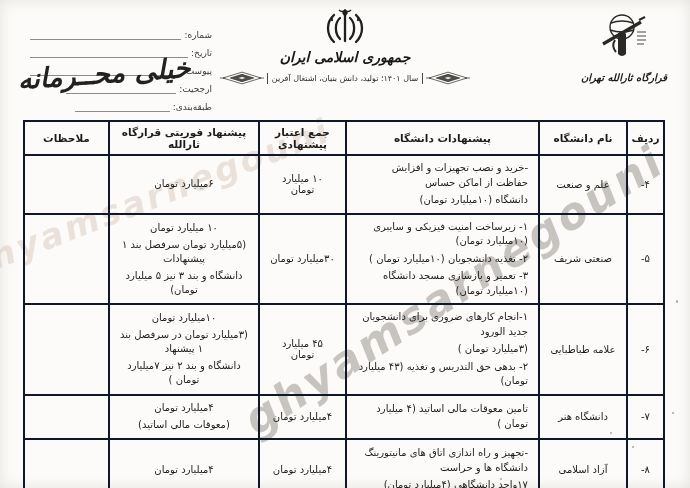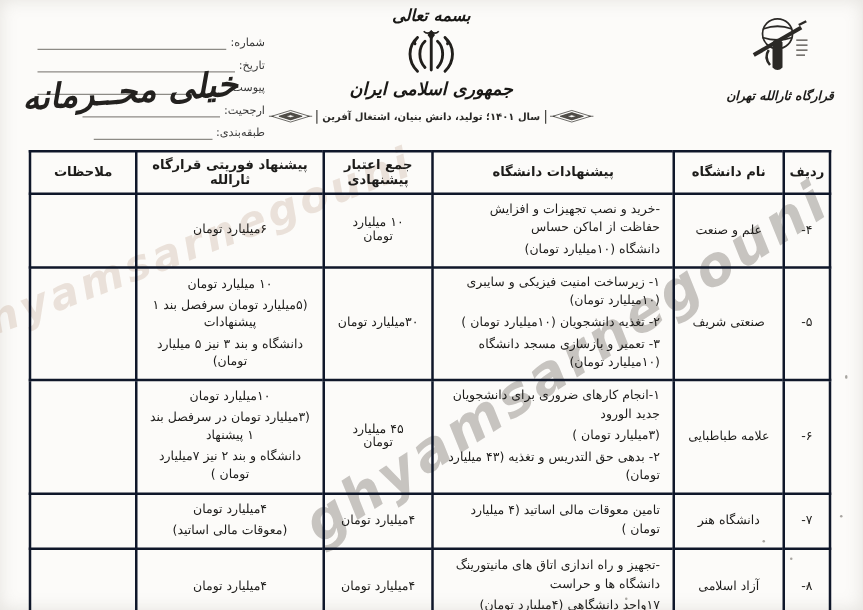--- a/index.html
+++ b/index.html
@@ -25,21 +25,21 @@
   .handwriting{position:absolute;top:58px;left:4px;width:200px;font-size:27px;font-weight:bold;
                font-style:italic;color:#23211f;direction:rtl;text-align:center;
                transform:rotate(-4deg);white-space:nowrap;}
 
   
   .lh-center{position:absolute;top:6px;left:50%;transform:translateX(-50%);width:260px;text-align:center;}
   .bismillah{font-size:13px;font-weight:bold;font-style:italic;color:#191816;}
   .iran-emblem{margin:2px auto 0;display:block;}
   .country{font-size:14px;font-weight:bold;font-style:italic;color:#191816;margin-top:1px;}
   .slogan-row{display:flex;align-items:center;justify-content:center;gap:3px;margin-top:5px;}
-  .slogan{font-size:8px;font-weight:bold;color:#2a2927;border-left:1px solid #4a4945;
+  .slogan{font-size:8px;font-weight:normal;color:#2a2927;border-left:1px solid #4a4945;
           border-right:1px solid #4a4945;padding:1px 4px;white-space:nowrap;}
 
   
   .lh-right{position:absolute;top:10px;right:16px;width:100px;text-align:center;}
   .agency-caption{font-size:10px;font-weight:bold;font-style:italic;color:#1c1b19;margin-top:2px;}
 
   
   table.doc{position:absolute;top:120px;right:25px;border-collapse:collapse;width:640px;
             direction:rtl;table-layout:fixed;background:transparent;}
   .doc th,.doc td{border:2px solid #0f172a;vertical-align:middle;color:#1d1c1a;}
@@ -86,21 +86,20 @@
       <span class="field-line"></span>
     </div>
     <div class="field">
       <span class="field-label">طبقه‌بندی:</span>
       <span class="field-line"></span>
     </div>
   </div>
   <div class="handwriting">خیلی محــرمانه</div>
 
   <div class="lh-center">
-    <div class="bismillah">بسمه تعالی</div>
     <svg class="iran-emblem" width="46" height="40" viewBox="0 0 46 40">
       <g stroke="#211f1c" stroke-width="2.3" fill="none" stroke-linecap="round">
         <path d="M23 7 L23 33"></path>
         <path d="M18 10 C12.5 15 12.5 25 18 31"></path>
         <path d="M12 7 C4 14 4 26 12 34 M12 7 C10 9 9 11 10 12"></path>
         <path d="M28 10 C33.5 15 33.5 25 28 31"></path>
         <path d="M34 7 C42 14 42 26 34 34 M34 7 C36 9 37 11 36 12"></path>
       </g>
       <path d="M23 1 l3 4 -3 4 -3 -4 z" fill="#211f1c"></path>
       <path d="M17 2 q3 3 6 0 q3 3 6 0" stroke="#211f1c" stroke-width="1.4" fill="none"></path>

